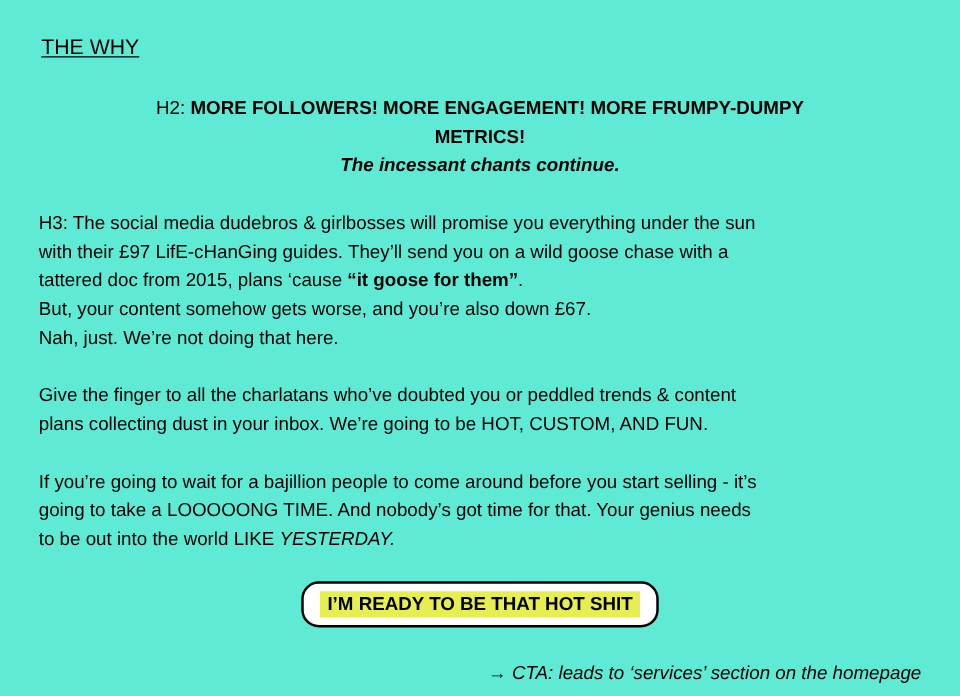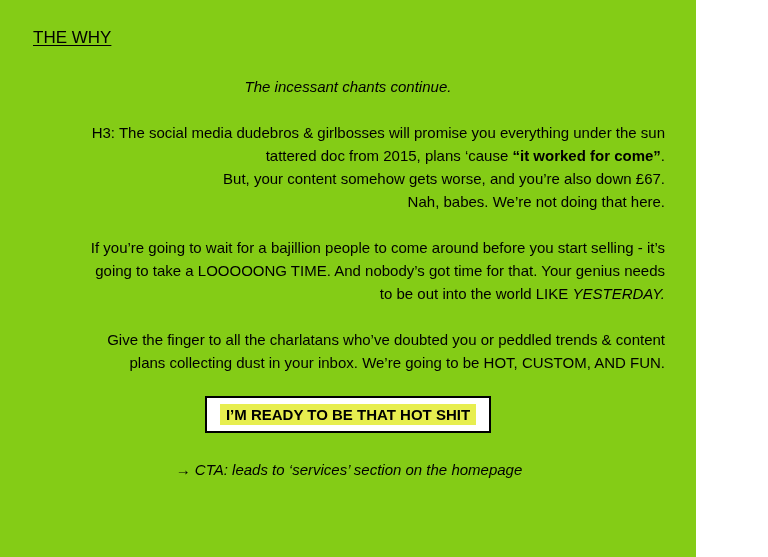--- a/index.html
+++ b/index.html
@@ -1,90 +1,95 @@
 <!DOCTYPE html>
 <html><head>
 <meta charset="utf-8">
 <style>
   html, body { margin: 0; padding: 0; background: #ffffff; }
   .page {
-    width: 696px;
+    width: 768px;
     height: 557px;
     box-sizing: border-box;
     padding: 26px 31px 0 31px;
-    background: #84cc16;
+    background: #5eead4;
     color: #000000;
     font-family: "Liberation Sans", "DejaVu Sans", sans-serif;
     font-size: 15px;
     line-height: 23px;
     overflow: hidden;
   }
   .doc-title {
     font-size: 17px;
     line-height: 23px;
     margin: 0 0 26px 2px;
   }
   .doc-title .u { text-decoration: underline; text-underline-offset: 2px; }
   .h2-head {
     text-align: center;
     margin: 0 auto;
   }
   .h2-head .bold, b { font-weight: bold; }
-  .subline { text-align: center; font-style: italic; }
-  .para { margin: 23px auto 0 auto; text-align: right; }
+  .subline { text-align: center; font-style: italic; font-weight: bold; }
+  .para { margin: 23px auto 0 auto; text-align: left; }
   .para .line { display: block; }
   i { font-style: italic; }
   .button-row { margin-top: 22px; text-align: center; }
   .cta-button {
     display: inline-block;
     border: 2px solid #000000;
     background: #ffffff;
     padding: 5px 13px;
     cursor: pointer;
   }
   .cta-button .hl {
     font-weight: bold;
     padding: 2px 6px;
   }
   .footer-note {
     margin: 25px 0 0 2px;
     font-style: italic;
-    text-align: center;
+    text-align: right;
   }
 </style>
 </head>
 <body>
 
 <div class="page">
 
   <div class="doc-title">
     <span class="u">THE WHY</span>
   </div>
 
+  <div class="h2-head">
+    <div class="line"><span>H2: </span><b>MORE FOLLOWERS! MORE ENGAGEMENT! MORE FRUMPY-DUMPY</b></div>
+    <div class="line"><b>METRICS!</b></div>
+  </div>
   <div class="subline">The incessant chants continue.</div>
 
   <div class="para">
     <span class="line">H3: The social media dudebros &amp; girlbosses will promise you everything under the sun</span>
-    <span class="line"><span>tattered doc from 2015, plans ‘cause </span><b>“it worked for come”</b><span>.</span></span>
+    <span class="line">with their £97 LifE-cHanGing guides. They’ll send you on a wild goose chase with a</span>
+    <span class="line"><span>tattered doc from 2015, plans ‘cause </span><b>“it goose for them”</b><span>.</span></span>
     <span class="line">But, your content somehow gets worse, and you’re also down £67.</span>
-    <span class="line">Nah, babes. We’re not doing that here.</span>
+    <span class="line">Nah, just. We’re not doing that here.</span>
+  </div>
+
+  <div class="para">
+    <span class="line">Give the finger to all the charlatans who’ve doubted you or peddled trends &amp; content</span>
+    <span class="line">plans collecting dust in your inbox. We’re going to be HOT, CUSTOM, AND FUN.</span>
   </div>
 
   <div class="para">
     <span class="line">If you’re going to wait for a bajillion people to come around before you start selling - it’s</span>
     <span class="line">going to take a LOOOOONG TIME. And nobody’s got time for that. Your genius needs</span>
     <span class="line"><span>to be out into the world LIKE </span><i>YESTERDAY.</i></span>
   </div>
 
-  <div class="para">
-    <span class="line">Give the finger to all the charlatans who’ve doubted you or peddled trends &amp; content</span>
-    <span class="line">plans collecting dust in your inbox. We’re going to be HOT, CUSTOM, AND FUN.</span>
-  </div>
-
   <div class="button-row">
-    <div class="cta-button" style="border-color: rgb(0, 0, 0);">
+    <div class="cta-button" style="border-color: rgb(0, 0, 0); border-radius: 14px;">
       <span class="hl" style="background-color: rgb(231, 238, 79);">I’M READY TO BE THAT HOT SHIT</span>
     </div>
   </div>
 
   <div class="footer-note"><span>→</span><span> CTA: leads to ‘services’ section on the homepage</span></div>
 
 </div>
 
 </body></html>

